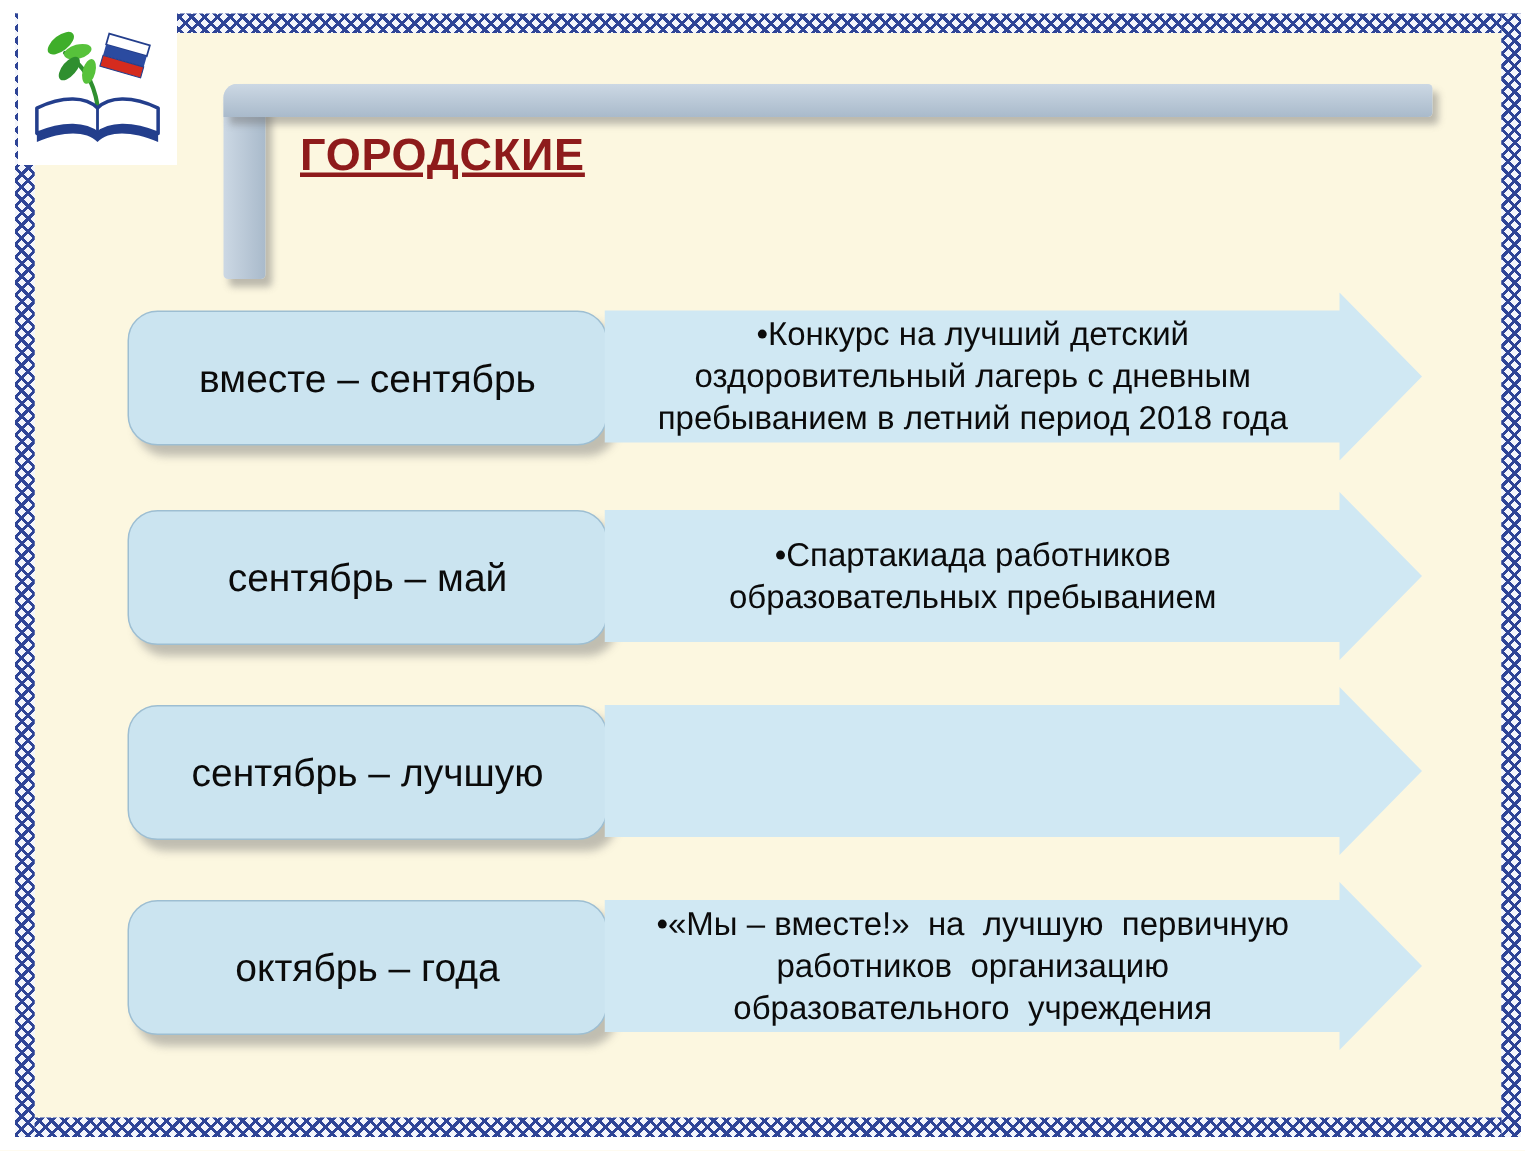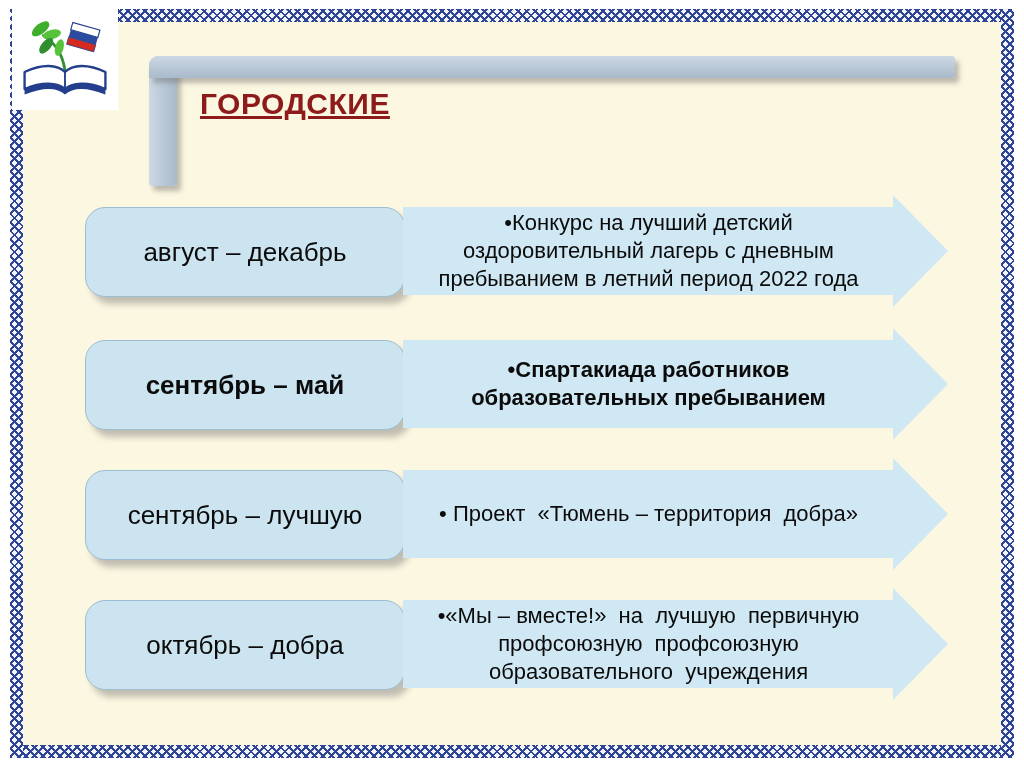--- a/index.html
+++ b/index.html
@@ -52,21 +52,21 @@
 
   .title{
     position:absolute;left:200px;right:60px;top:86px;
     color:var(--title-color,#8e1b1b);
     font-weight:bold;font-size:30px;line-height:1.18;letter-spacing:.5px;text-decoration:underline;
   }
 
   
   .row{position:absolute;left:0;right:0;height:112px;}
   .row1{top:195px;}
-  .row2{top:328px;font-weight:bold;}
+  .row2{top:328px;}
   .row3{top:458px;}
   .row4{top:588px;}
 
   .pbox{
     position:absolute;left:85px;top:12px;width:318px;height:88px;
     background:var(--box-fill,#cbe4f0);
     border:1px solid #9dbed2;border-radius:20px;
     box-shadow:6px 7px 6px rgba(120,120,120,.45);
     display:flex;align-items:center;justify-content:center;
     font-size:26px;color:#0b0b0b;
@@ -117,29 +117,29 @@
 
   <div class="ribbon-v"></div>
   <div class="ribbon-h"></div>
 
   <div class="title">
     <div>ГОРОДСКИЕ</div>
   </div>
 
   <div class="row row1">
     <div class="pbox">
-      <span>август – декабрь</span>
+      <span>вместе – сентябрь</span>
     </div>
     <div class="arrow">
       <svg viewBox="0 0 545 112" preserveAspectRatio="none" aria-hidden="true">
         <polygon points="0,12 490,12 490,0 545,56 490,112 490,100 0,100" style="fill:var(--arrow-fill,#d0e8f3)"></polygon>
       </svg>
       <div class="arrow-text">•Конкурс на лучший детский
 оздоровительный лагерь с дневным
-пребыванием в летний период 2022 года</div>
+пребыванием в летний период 2018 года</div>
     </div>
   </div>
 
   <div class="row row2">
     <div class="pbox">
       <span>сентябрь – май</span>
     </div>
     <div class="arrow">
       <svg viewBox="0 0 545 112" preserveAspectRatio="none" aria-hidden="true">
         <polygon points="0,12 490,12 490,0 545,56 490,112 490,100 0,100" style="fill:var(--arrow-fill,#d0e8f3)"></polygon>
@@ -150,31 +150,30 @@
   </div>
 
   <div class="row row3">
     <div class="pbox">
       <span>сентябрь – лучшую</span>
     </div>
     <div class="arrow">
       <svg viewBox="0 0 545 112" preserveAspectRatio="none" aria-hidden="true">
         <polygon points="0,12 490,12 490,0 545,56 490,112 490,100 0,100" style="fill:var(--arrow-fill,#d0e8f3)"></polygon>
       </svg>
-      <div class="arrow-text">• Проект  «Тюмень – территория  добра»</div>
     </div>
   </div>
 
   <div class="row row4">
     <div class="pbox">
-      <span>октябрь – добра</span>
+      <span>октябрь – года</span>
     </div>
     <div class="arrow">
       <svg viewBox="0 0 545 112" preserveAspectRatio="none" aria-hidden="true">
         <polygon points="0,12 490,12 490,0 545,56 490,112 490,100 0,100" style="fill:var(--arrow-fill,#d0e8f3)"></polygon>
       </svg>
       <div class="arrow-text">•«Мы – вместе!»  на  лучшую  первичную
-профсоюзную  профсоюзную
+работников  организацию
 образовательного  учреждения</div>
     </div>
   </div>
 
 </div>
 
 </body></html>

